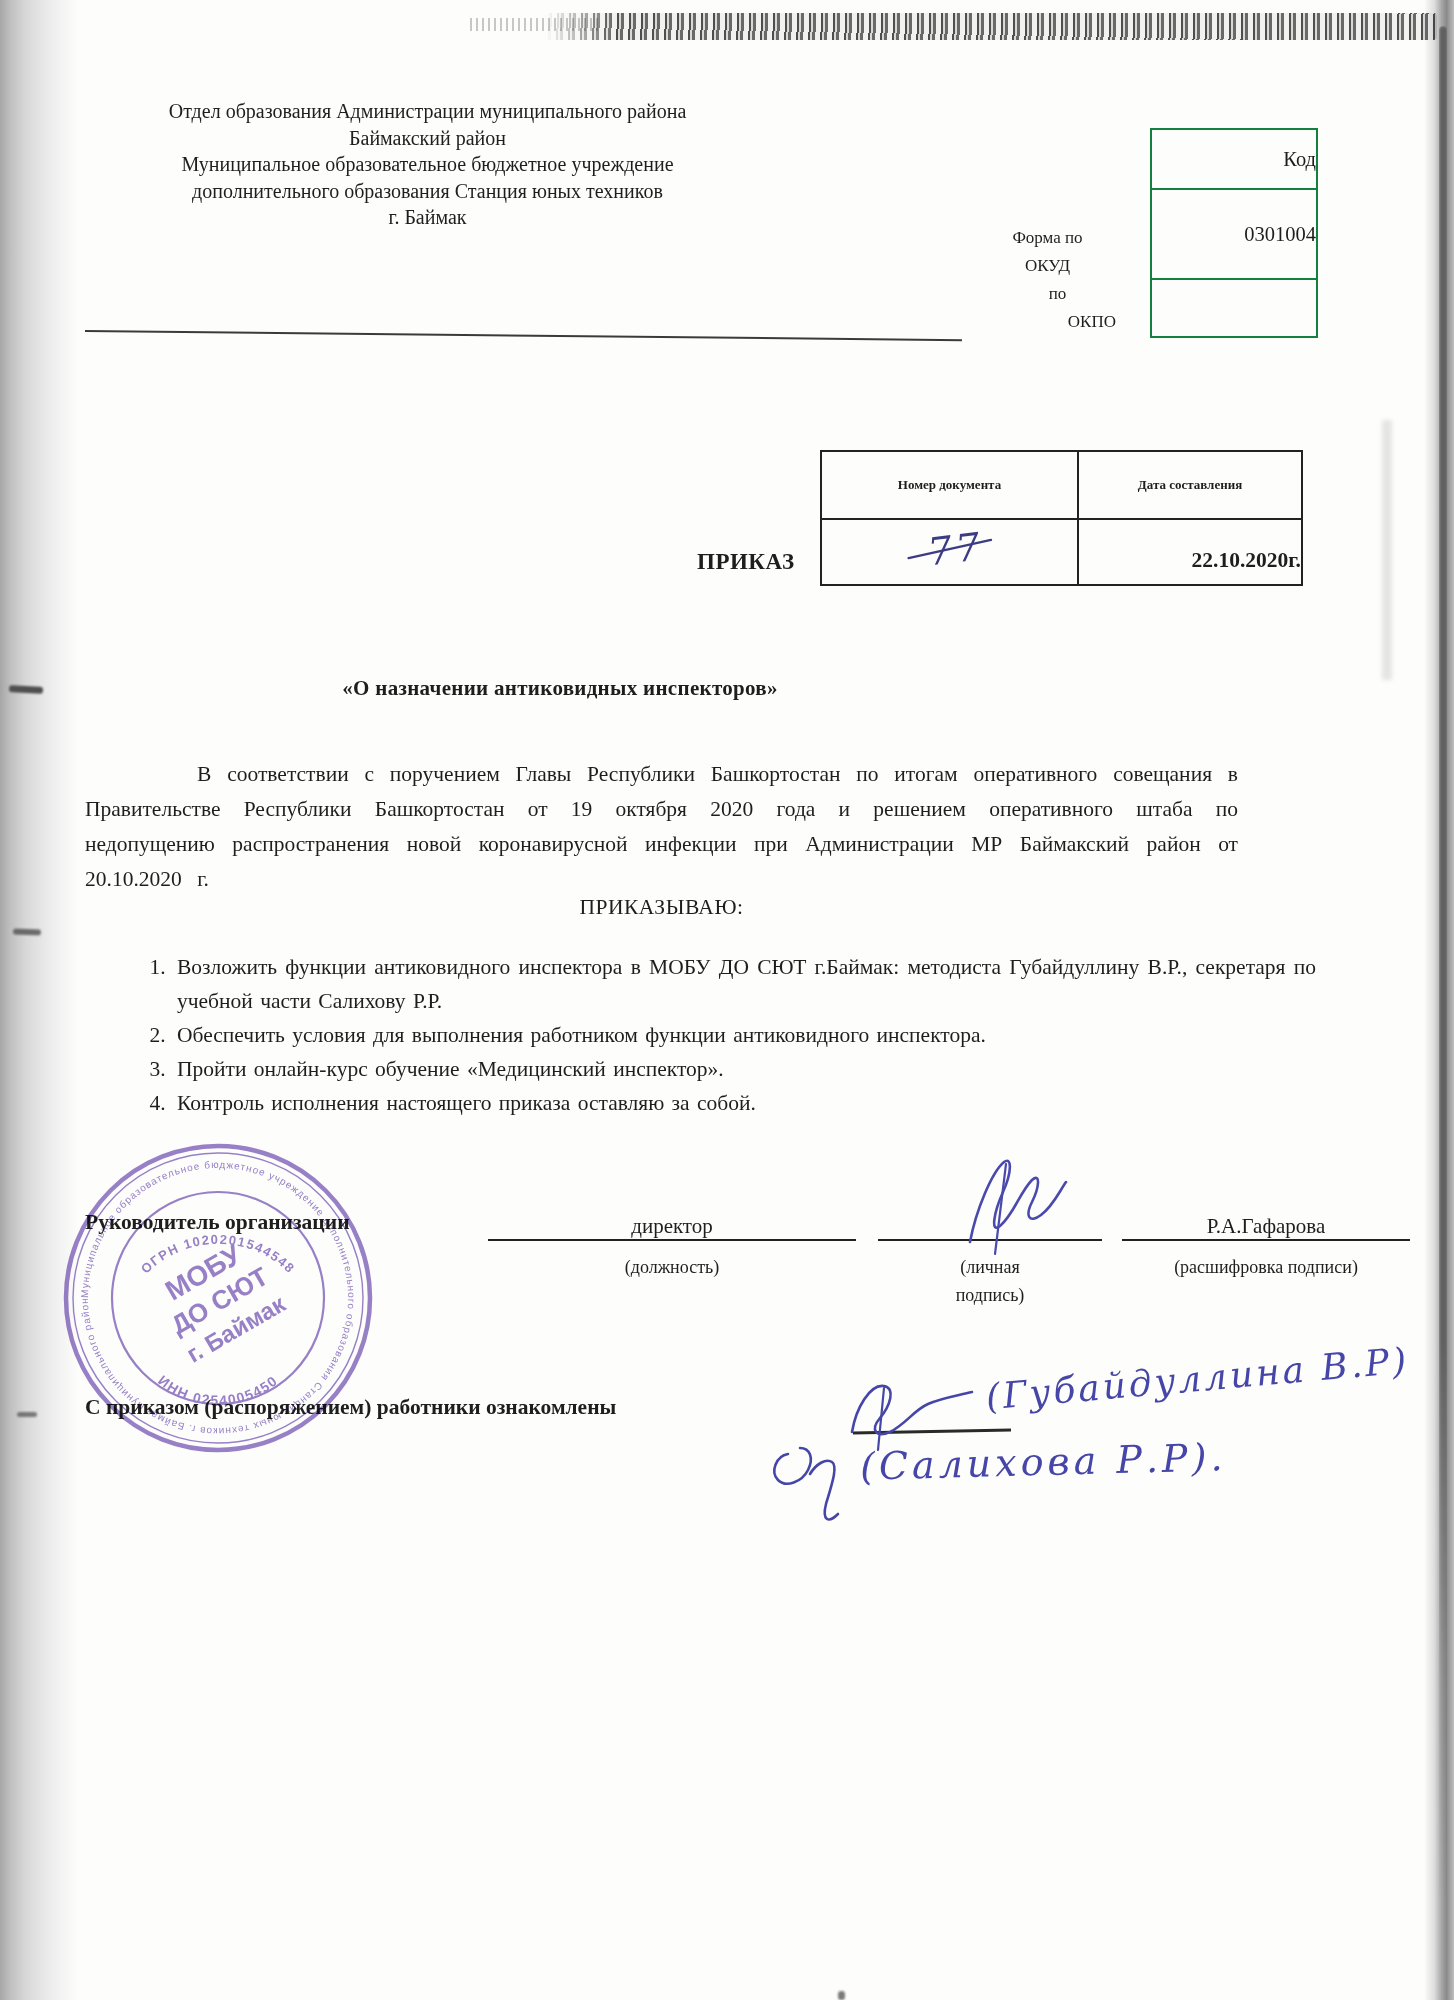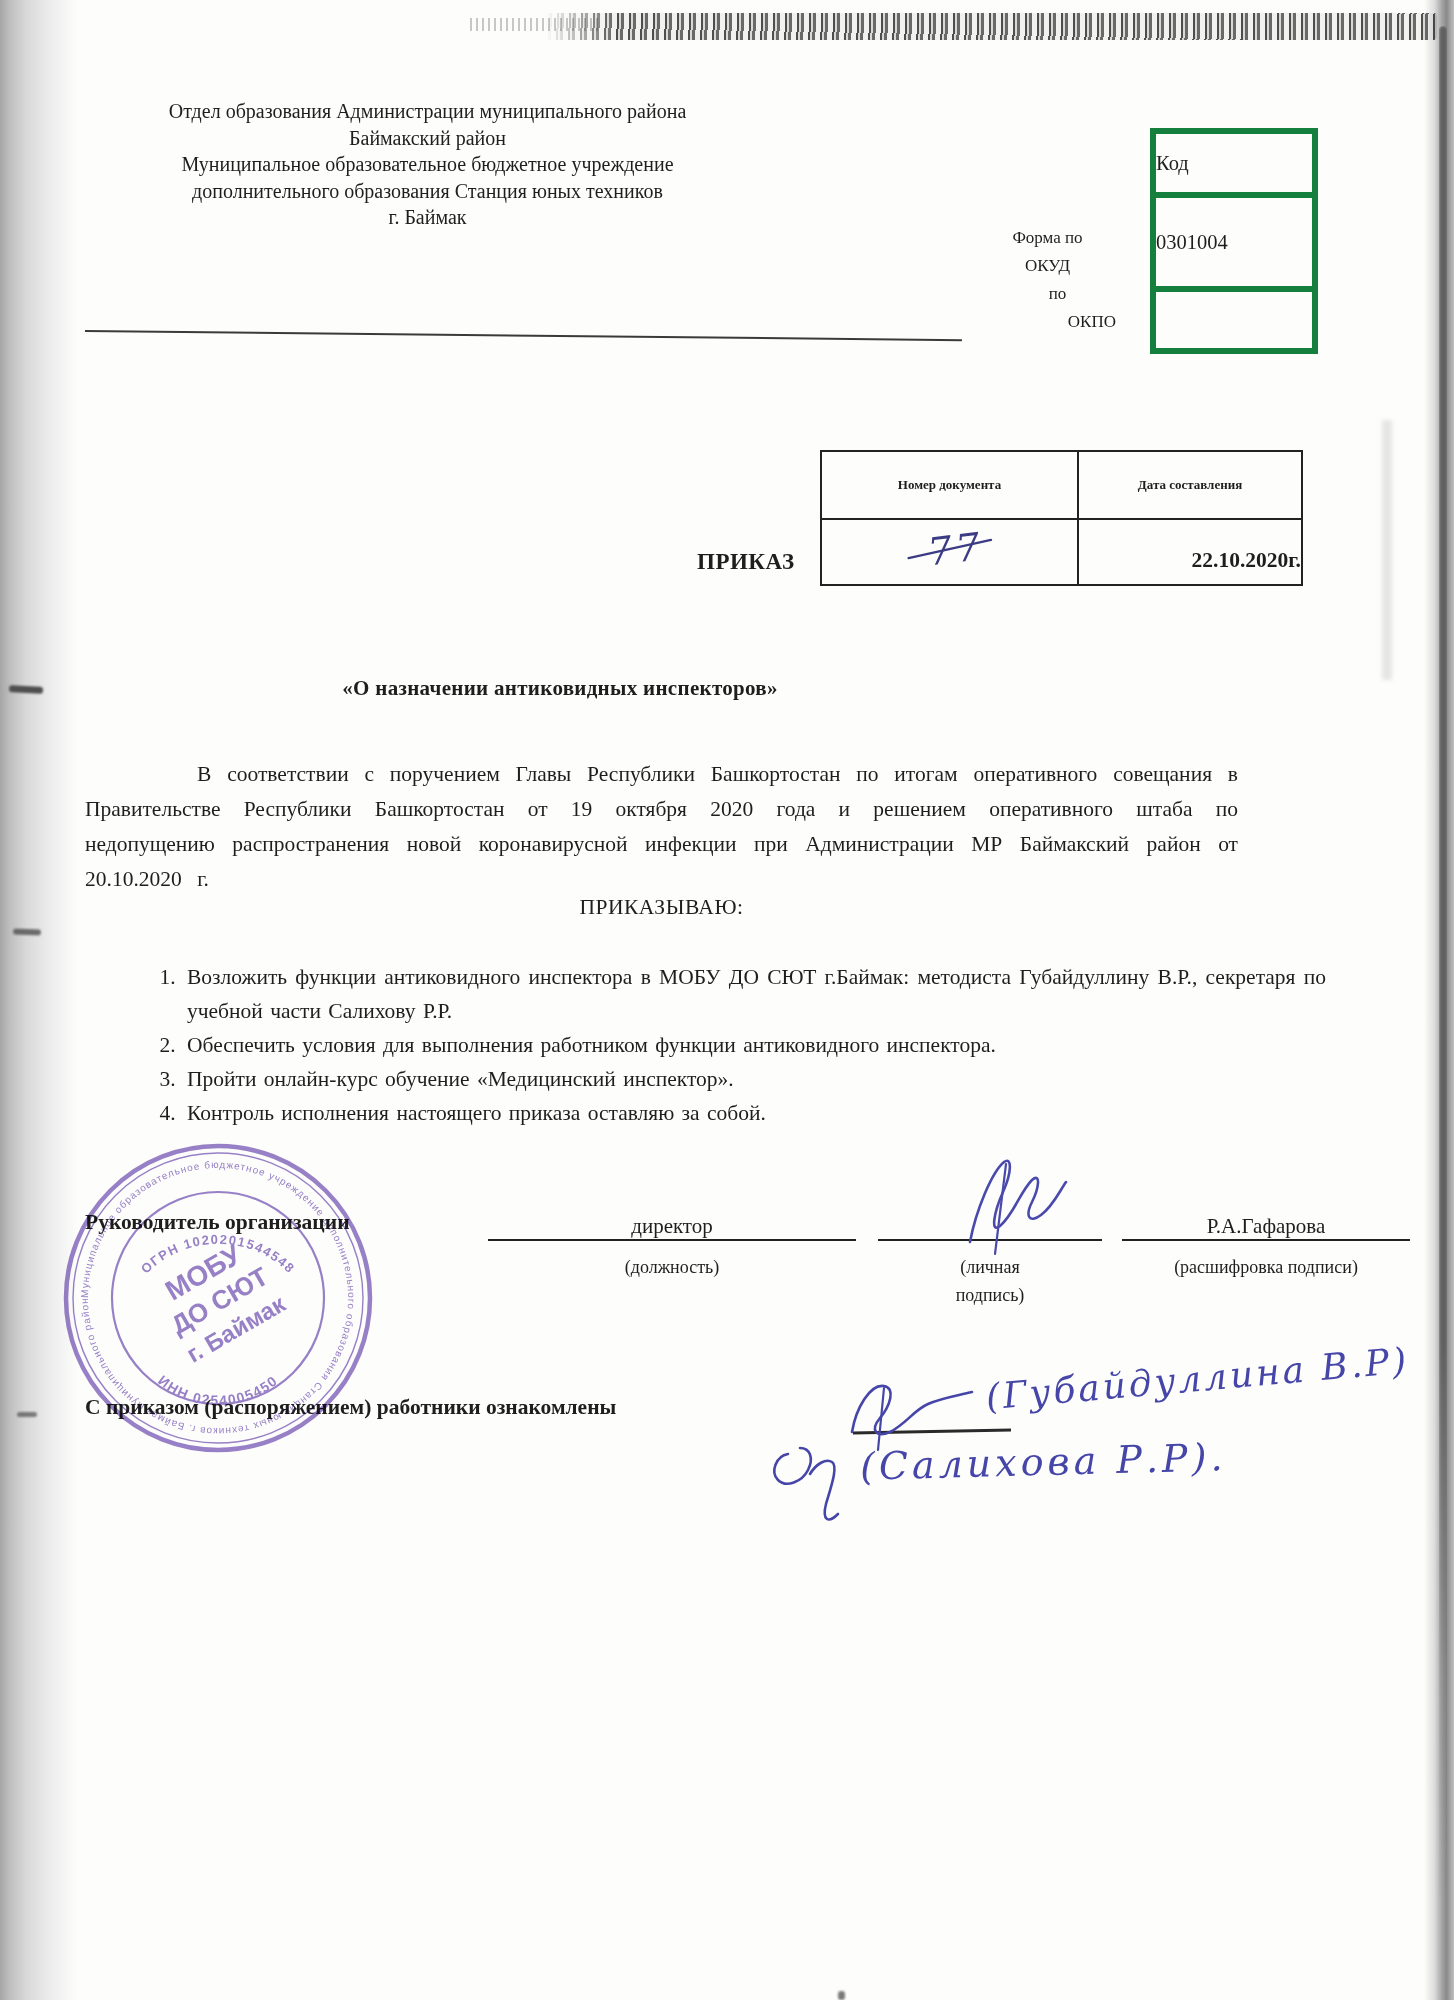--- a/index.html
+++ b/index.html
@@ -32,21 +32,21 @@
   .streak{position:absolute;left:1382px;top:420px;width:10px;height:260px;background:rgba(160,160,160,.25);filter:blur(2px);}
 
   
   .org-header{position:absolute;left:140px;top:98px;width:575px;text-align:center;
     font-size:20px;line-height:26.5px;}
   .okud-labels{position:absolute;left:975px;top:224px;width:145px;font-size:17px;line-height:28px;text-align:center;}
   .okud-labels .l-po{transform:translateX(10px);}
   .okud-labels .l-okpo{text-align:right;padding-right:4px;}
 
   .code-table{position:absolute;left:1150px;top:128px;width:168px;border-collapse:collapse;}
-  .code-table td{border:6px solid #15803d;text-align:left;font-size:20.5px;padding:0;}
+  .code-table td{border:2px solid #15803d;text-align:right;font-size:20.5px;padding:0;}
   .code-table .r1{height:58px;vertical-align:middle;}
   .code-table .r2{height:88px;vertical-align:middle;margin-left:24px;}
   .code-table .r3{height:56px;}
 
   .org-underline{position:absolute;left:85px;top:330px;width:877px;height:2px;background:#3a3a3a;
     transform:rotate(.6deg);transform-origin:left center;}
 
   
   .order-label{position:absolute;left:697px;top:549px;font-size:23px;font-weight:bold;letter-spacing:.5px;}
   .order-table{position:absolute;left:820px;top:450px;border-collapse:collapse;}
@@ -57,21 +57,21 @@
   .hdr-inner1{width:130px;margin:0 auto;}
   .hdr-inner2{width:160px;margin:0 auto;}
   .date-val{font-weight:bold;font-size:21.5px;padding-top:16px;text-align:right;}
 
   
   .doc-title{position:absolute;left:230px;top:676px;width:660px;text-align:center;
     font-weight:bold;font-size:21px;letter-spacing:.3px;}
   .intro{position:absolute;left:85px;top:757px;width:1153px;font-size:21.5px;line-height:35px;
     text-align:justify;text-indent:112px;word-spacing:10px;}
   .command{position:absolute;left:85px;top:895px;width:1153px;text-align:center;font-size:21.5px;letter-spacing:.5px;}
-  .order-list{position:absolute;left:95px;top:950px;width:1143px;margin:10px;padding:0 0 0 78px;
+  .order-list{position:absolute;left:95px;top:950px;width:1143px;margin:0;padding:0 0 0 78px;
     font-size:21.5px;line-height:34px;}
   .order-list li{text-align:justify;padding-left:4px;word-spacing:2px;}
 
   
   .role-label{position:absolute;left:85px;top:1210px;font-size:21.5px;font-weight:bold;}
   .sig-group{position:absolute;top:1205px;}
   .sig-group .val{height:34px;border-bottom:2px solid #222;text-align:center;font-size:21px;
     display:flex;align-items:flex-end;justify-content:center;}
   .sig-group .cap{text-align:center;font-size:18px;line-height:28px;padding-top:12px;}
   .g-pos{left:488px;width:368px;}

